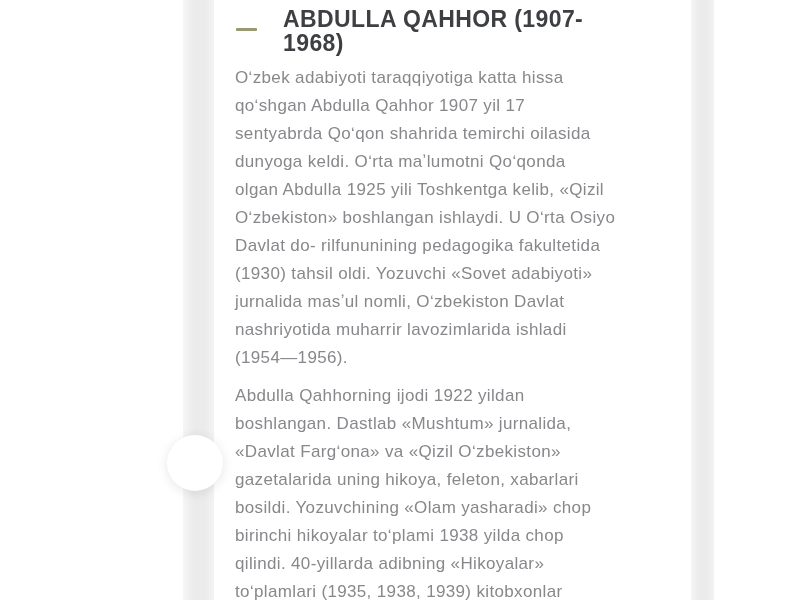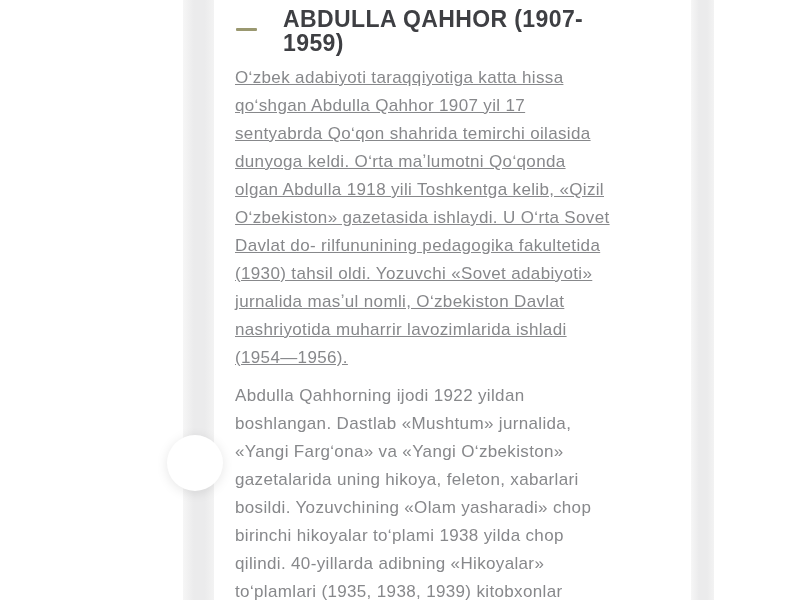--- a/index.html
+++ b/index.html
@@ -52,21 +52,21 @@
 
   
   .para {
     position: absolute;
     left: 235px;
     color: #87888b;
     font-size: 17px;
     letter-spacing: 0.35px;
     line-height: 28px;
   }
-  .para-1 { top: 64px; text-decoration: underline; }
+  .para-1 { top: 64px; }
   .para-2 { top: 382px; }
   .line { white-space: nowrap; height: 28px; }
 
   
   .prev-nav-button {
     position: absolute;
     left: 167px;
     top: 435px;
     width: 56px;
     height: 56px;
@@ -84,41 +84,41 @@
 
 <div class="stage">
 
   <div class="gutter gutter-left"></div>
   <div class="gutter gutter-right"></div>
 
   <span class="heading-dash"></span>
 
   <h1 class="article-title">
     <span>ABDULLA QAHHOR (1907-</span>
-    <span>1959)</span>
+    <span>1968)</span>
   </h1>
 
   <div class="para para-1">
     <div class="line">Oʻzbek adabiyoti taraqqiyotiga katta hissa</div>
     <div class="line">qoʻshgan Abdulla Qahhor 1907 yil 17</div>
     <div class="line">sentyabrda Qoʻqon shahrida temirchi oilasida</div>
     <div class="line">dunyoga keldi. Oʻrta maʼlumotni Qoʻqonda</div>
-    <div class="line">olgan Abdulla 1918 yili Toshkentga kelib, «Qizil</div>
-    <div class="line">Oʻzbekiston» gazetasida ishlaydi. U Oʻrta Sovet</div>
+    <div class="line">olgan Abdulla 1925 yili Toshkentga kelib, «Qizil</div>
+    <div class="line">Oʻzbekiston» boshlangan ishlaydi. U Oʻrta Osiyo</div>
     <div class="line">Davlat do- rilfununining pedagogika fakultetida</div>
     <div class="line">(1930) tahsil oldi. Yozuvchi «Sovet adabiyoti»</div>
     <div class="line">jurnalida masʼul nomli, Oʻzbekiston Davlat</div>
     <div class="line">nashriyotida muharrir lavozimlarida ishladi</div>
     <div class="line">(1954—1956).</div>
   </div>
 
   <div class="para para-2">
     <div class="line">Abdulla Qahhorning ijodi 1922 yildan</div>
     <div class="line">boshlangan. Dastlab «Mushtum» jurnalida,</div>
-    <div class="line">«Yangi Fargʻona» va «Yangi Oʻzbekiston»</div>
+    <div class="line">«Davlat Fargʻona» va «Qizil Oʻzbekiston»</div>
     <div class="line">gazetalarida uning hikoya, feleton, xabarlari</div>
     <div class="line">bosildi. Yozuvchining «Olam yasharadi» chop</div>
     <div class="line">birinchi hikoyalar toʻplami 1938 yilda chop</div>
     <div class="line">qilindi. 40-yillarda adibning «Hikoyalar»</div>
     <div class="line">toʻplamlari (1935, 1938, 1939) kitobxonlar</div>
   </div>
 
   <button class="prev-nav-button"></button>
 
 </div>

